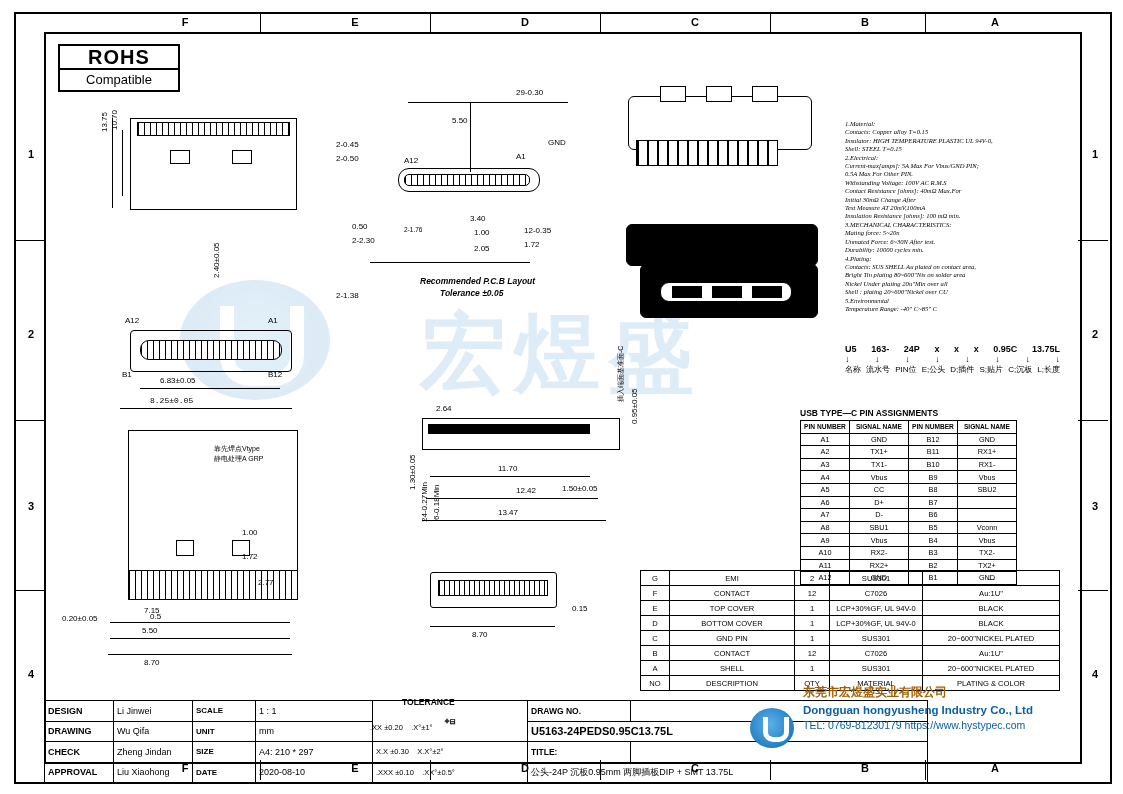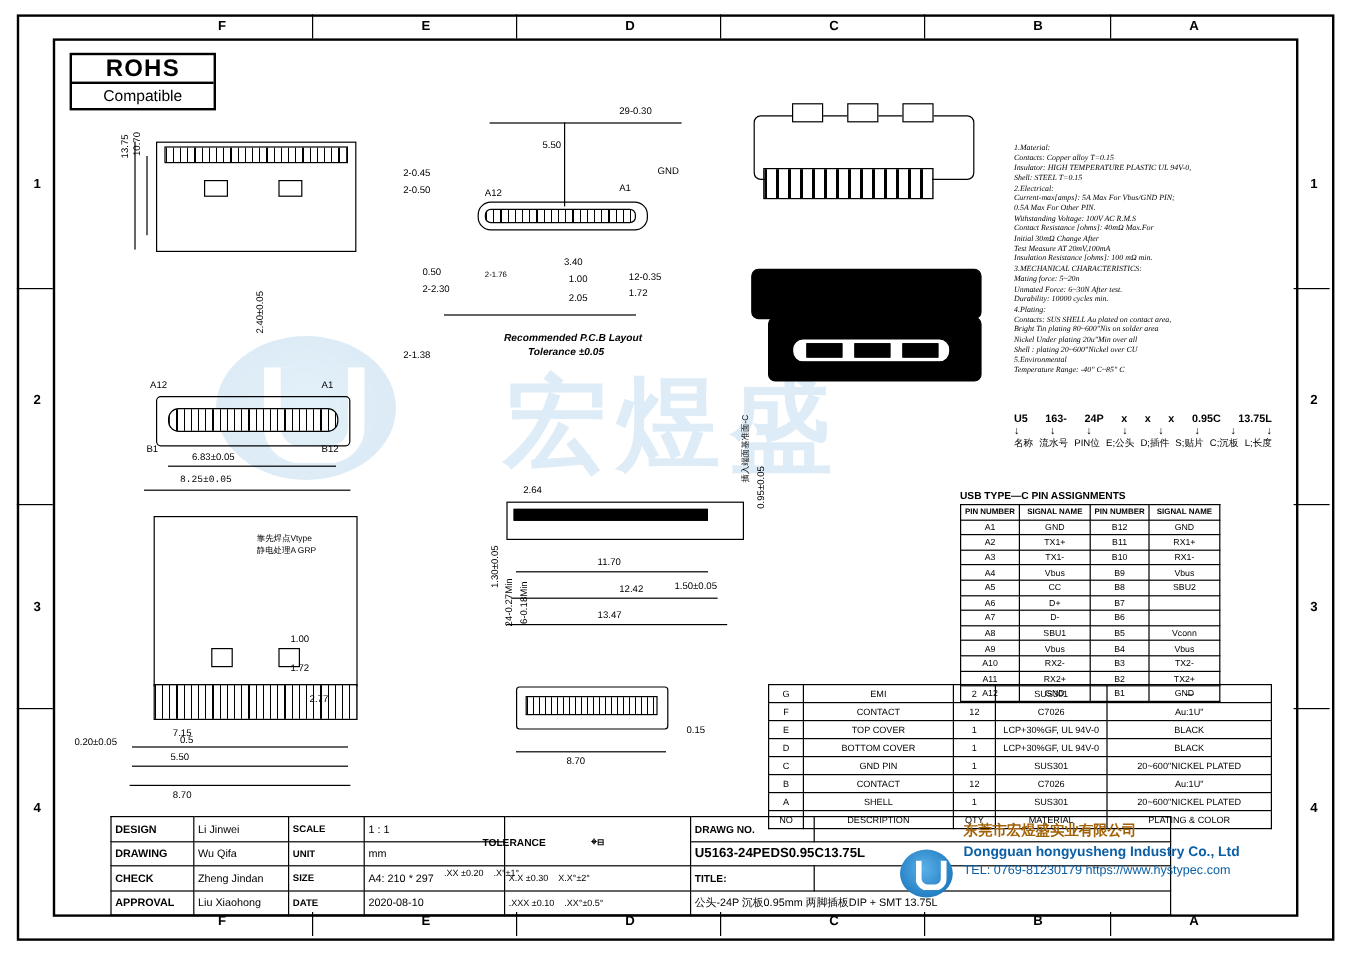--- a/index.html
+++ b/index.html
@@ -45,21 +45,21 @@
   table.pins td.sig{width:58px;}
   table.pins td.hdr{font-weight:bold;font-size:6.6px;}
   
   table.bom{position:absolute;left:640px;top:570px;border-collapse:collapse;}
   table.bom td{border:1px solid #000;font-size:7.6px;height:14px;padding:0 2px;text-align:center;}
   table.bom td.c0{width:24px;}
   table.bom td.c1{width:120px;}
   table.bom td.c2{width:30px;}
   table.bom td.c3{width:88px;}
   table.bom td.c4{width:132px;}
-  table.title{position:absolute;left:44px;top:680px;border-collapse:collapse;margin-left:48px;}
+  table.title{position:absolute;left:44px;top:700px;border-collapse:collapse;}
   table.title td{border:1px solid #000;font-size:9px;padding:0 3px;height:19.5px;}
   .company{position:absolute;left:745px;top:684px;width:330px;font-size:13px;}
   .company .cn{font-weight:bold;font-size:12px;color:#a16207;}
   .company .en{font-weight:bold;font-size:11.5px;color:#0b5fa5;}
   .company .tel{font-size:10.5px;color:#0b5fa5;}
   .clogo{position:absolute;left:750px;top:708px;width:44px;height:40px;border-radius:50%;background:radial-gradient(circle at 45% 40%, #5bb0e8 0%, #1f7bc0 75%);}
   .clogo:after{content:"";position:absolute;left:13px;top:9px;width:16px;height:20px;border:5px solid #fff;border-top:none;border-radius:0 0 10px 10px;}
   .dim{position:absolute;font-size:8px;white-space:nowrap;}
   .blk{background:#000;}
 </style>

